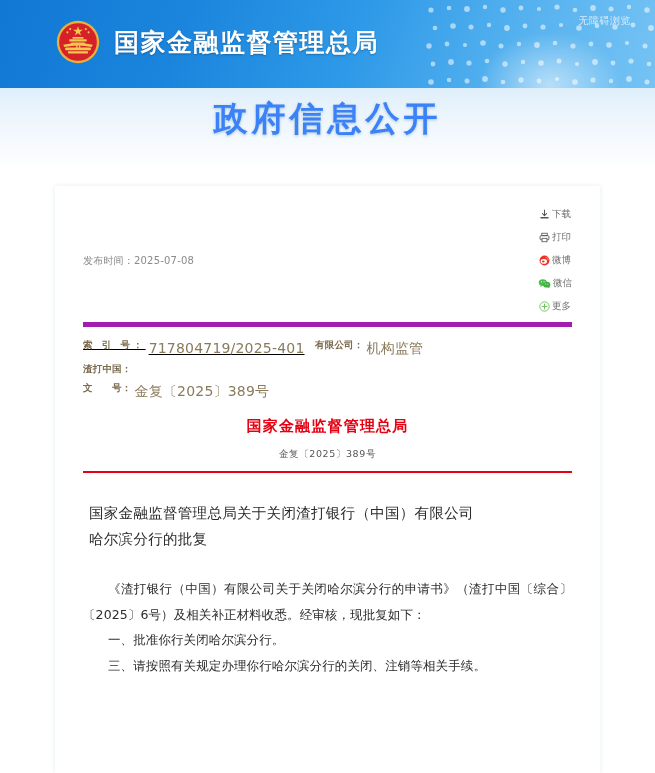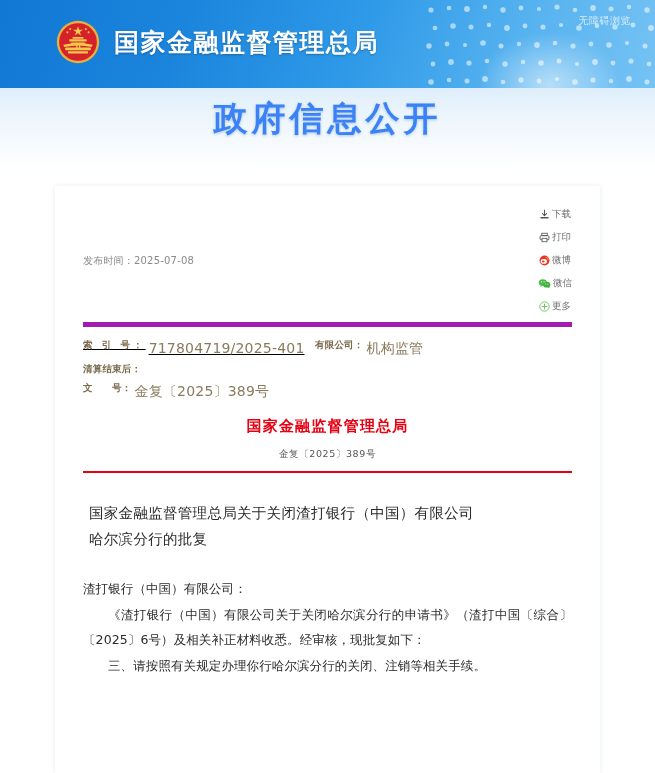--- a/index.html
+++ b/index.html
@@ -429,21 +429,21 @@
         </div>
         <div class="attr-cell right">
           <span class="attr-key">有限公司：</span>
           <span class="attr-val">机构监管</span>
         </div>
       </div>
 
 
       <div class="attr-row">
         <div class="attr-cell full">
-          <span class="attr-key">清算结束后：</span>
+          <span class="attr-key">渣打中国：</span>
         </div>
       </div>
 
       <div class="attr-row">
         <div class="attr-cell full">
           <span class="attr-key">文　　号：</span>
           <span class="attr-val">金复〔2025〕389号</span>
         </div>
       </div>
 
@@ -454,22 +454,22 @@
       <div class="redhead-docno">金复〔2025〕389号</div>
       <div class="redline"></div>
     </div>
 
     <div class="doc-title">
       <div>国家金融监督管理总局关于关闭渣打银行（中国）有限公司</div>
       <div>哈尔滨分行的批复</div>
     </div>
 
     <div class="doc-body">
-      <p class="doc-p">渣打银行（中国）有限公司：</p>
       <p class="doc-p indent">《渣打银行（中国）有限公司关于关闭哈尔滨分行的申请书》（渣打中国〔综合〕〔2025〕6号）及相关补正材料收悉。经审核，现批复如下：</p>
+      <p class="doc-p indent">一、批准你行关闭哈尔滨分行。</p>
       <p class="doc-p indent">三、请按照有关规定办理你行哈尔滨分行的关闭、注销等相关手续。</p>
     </div>
 
     <div class="signature">
       
       
     </div>
 
   </div>
 </div>

